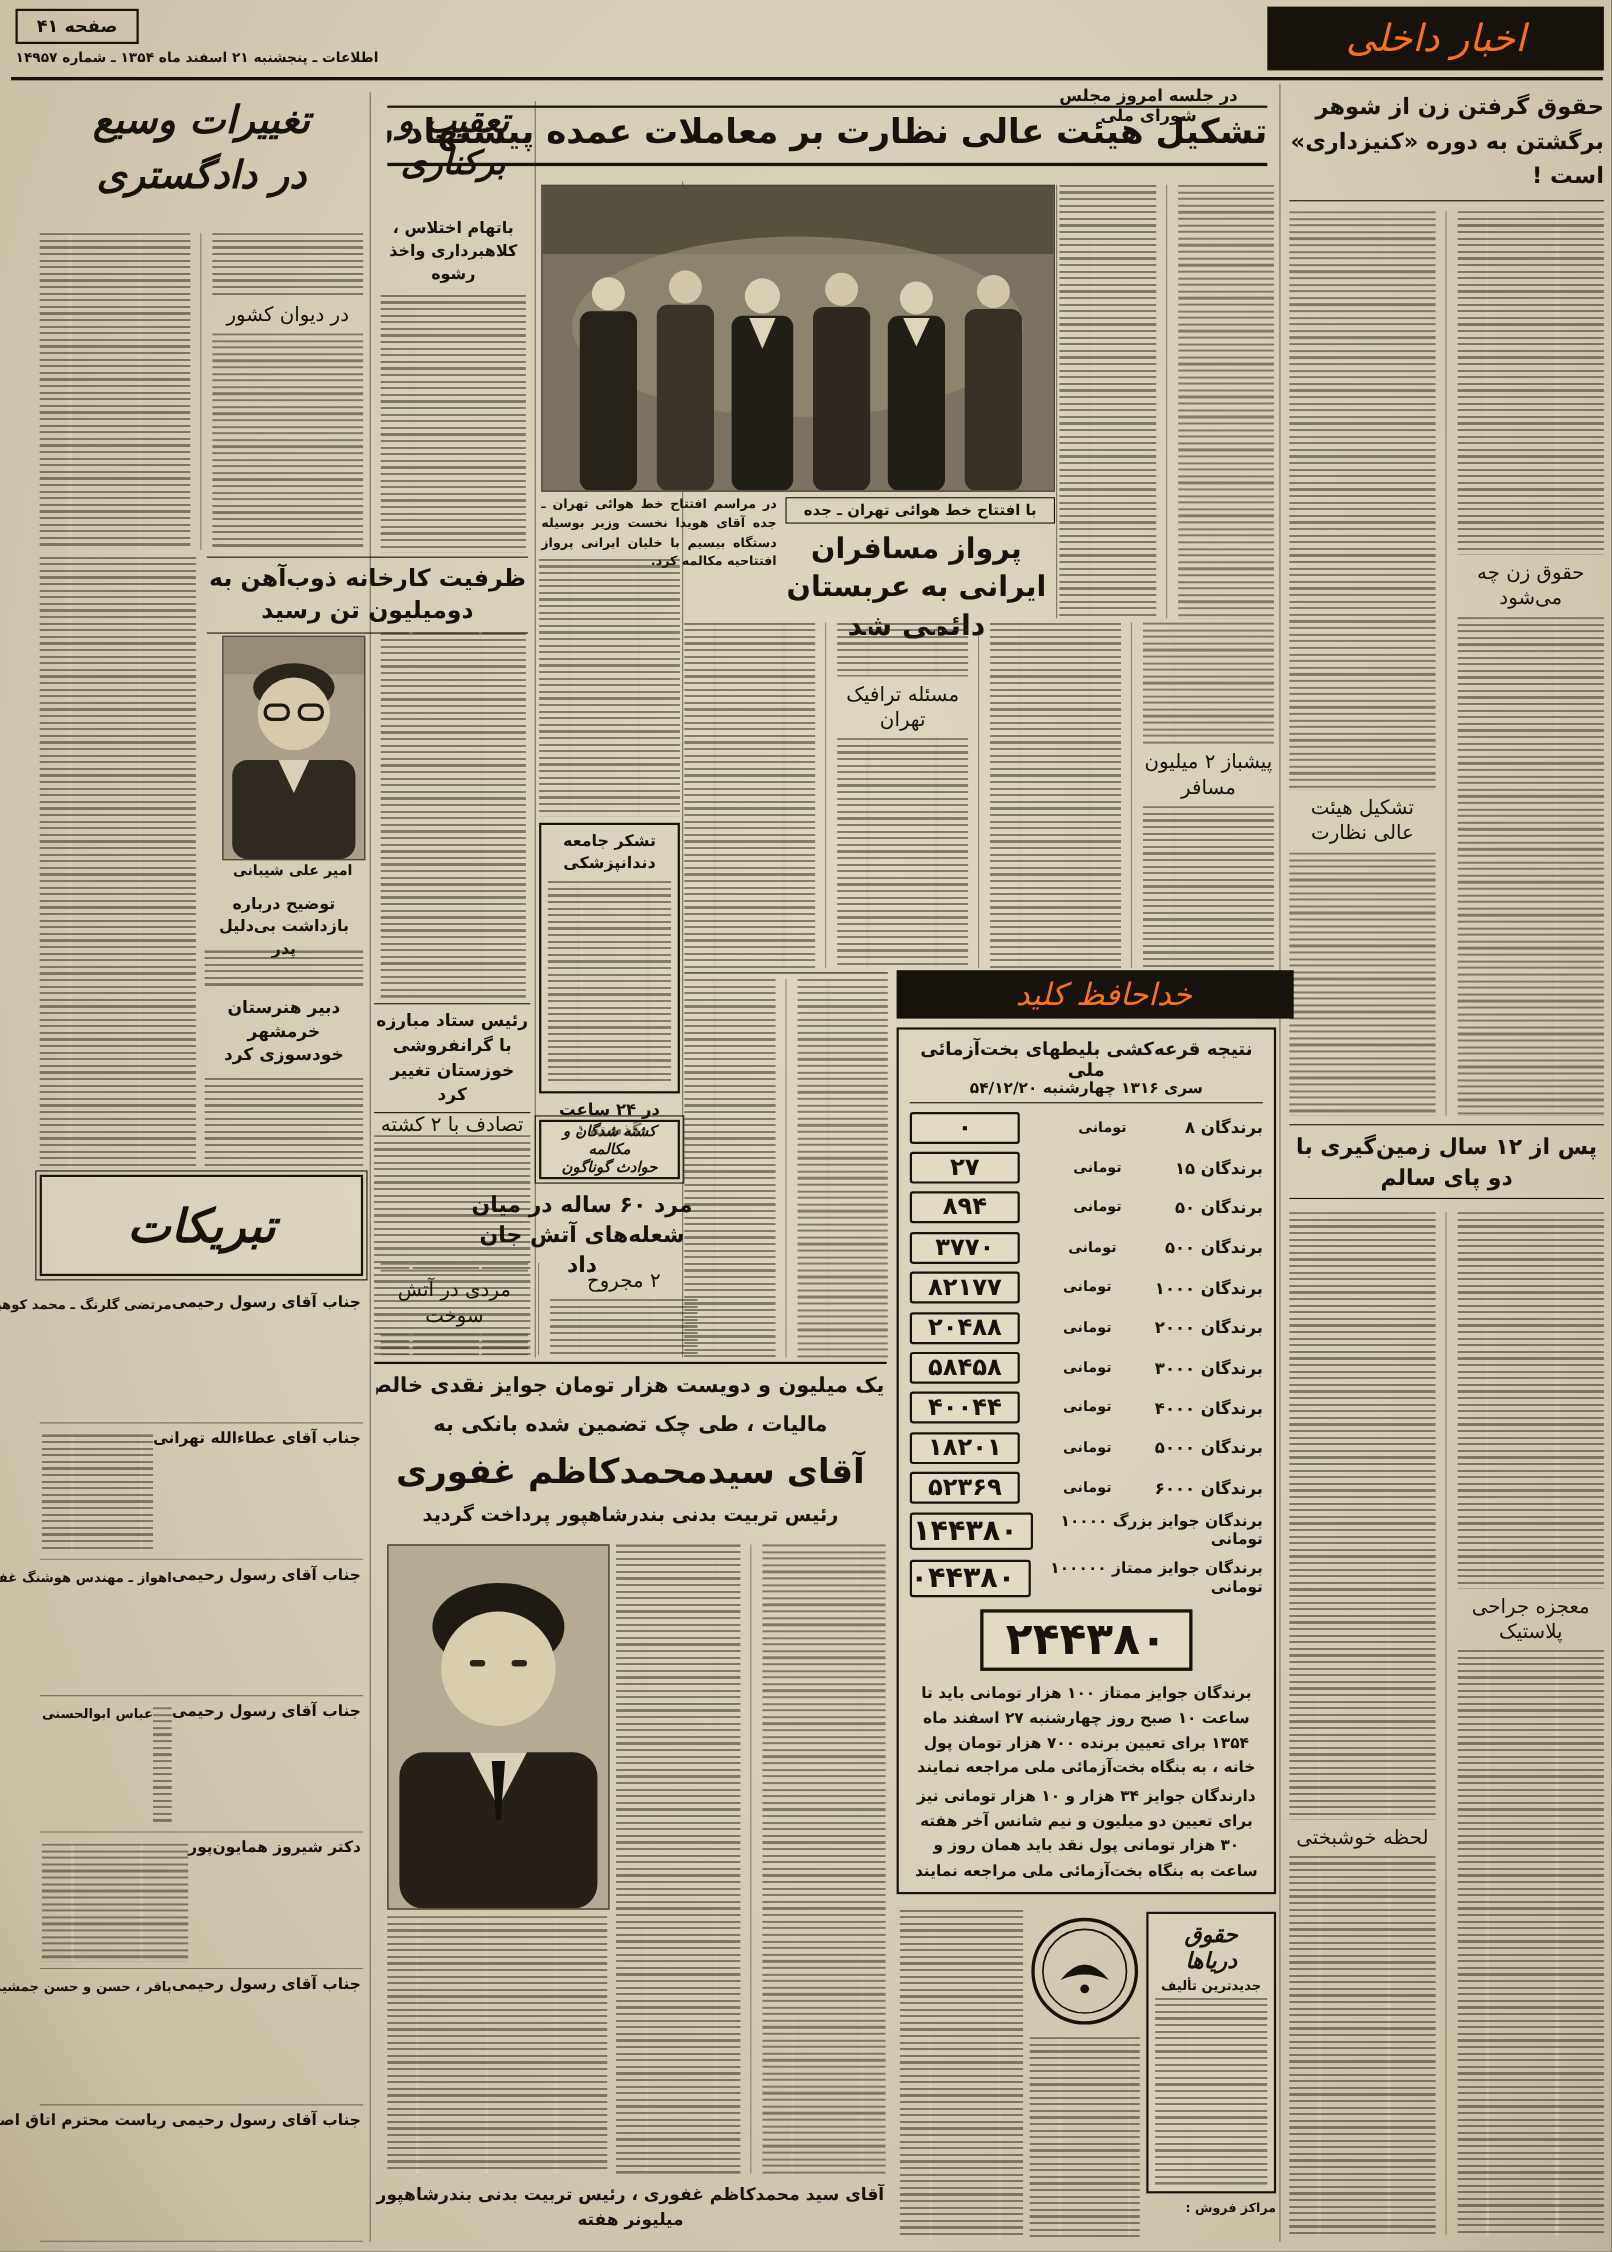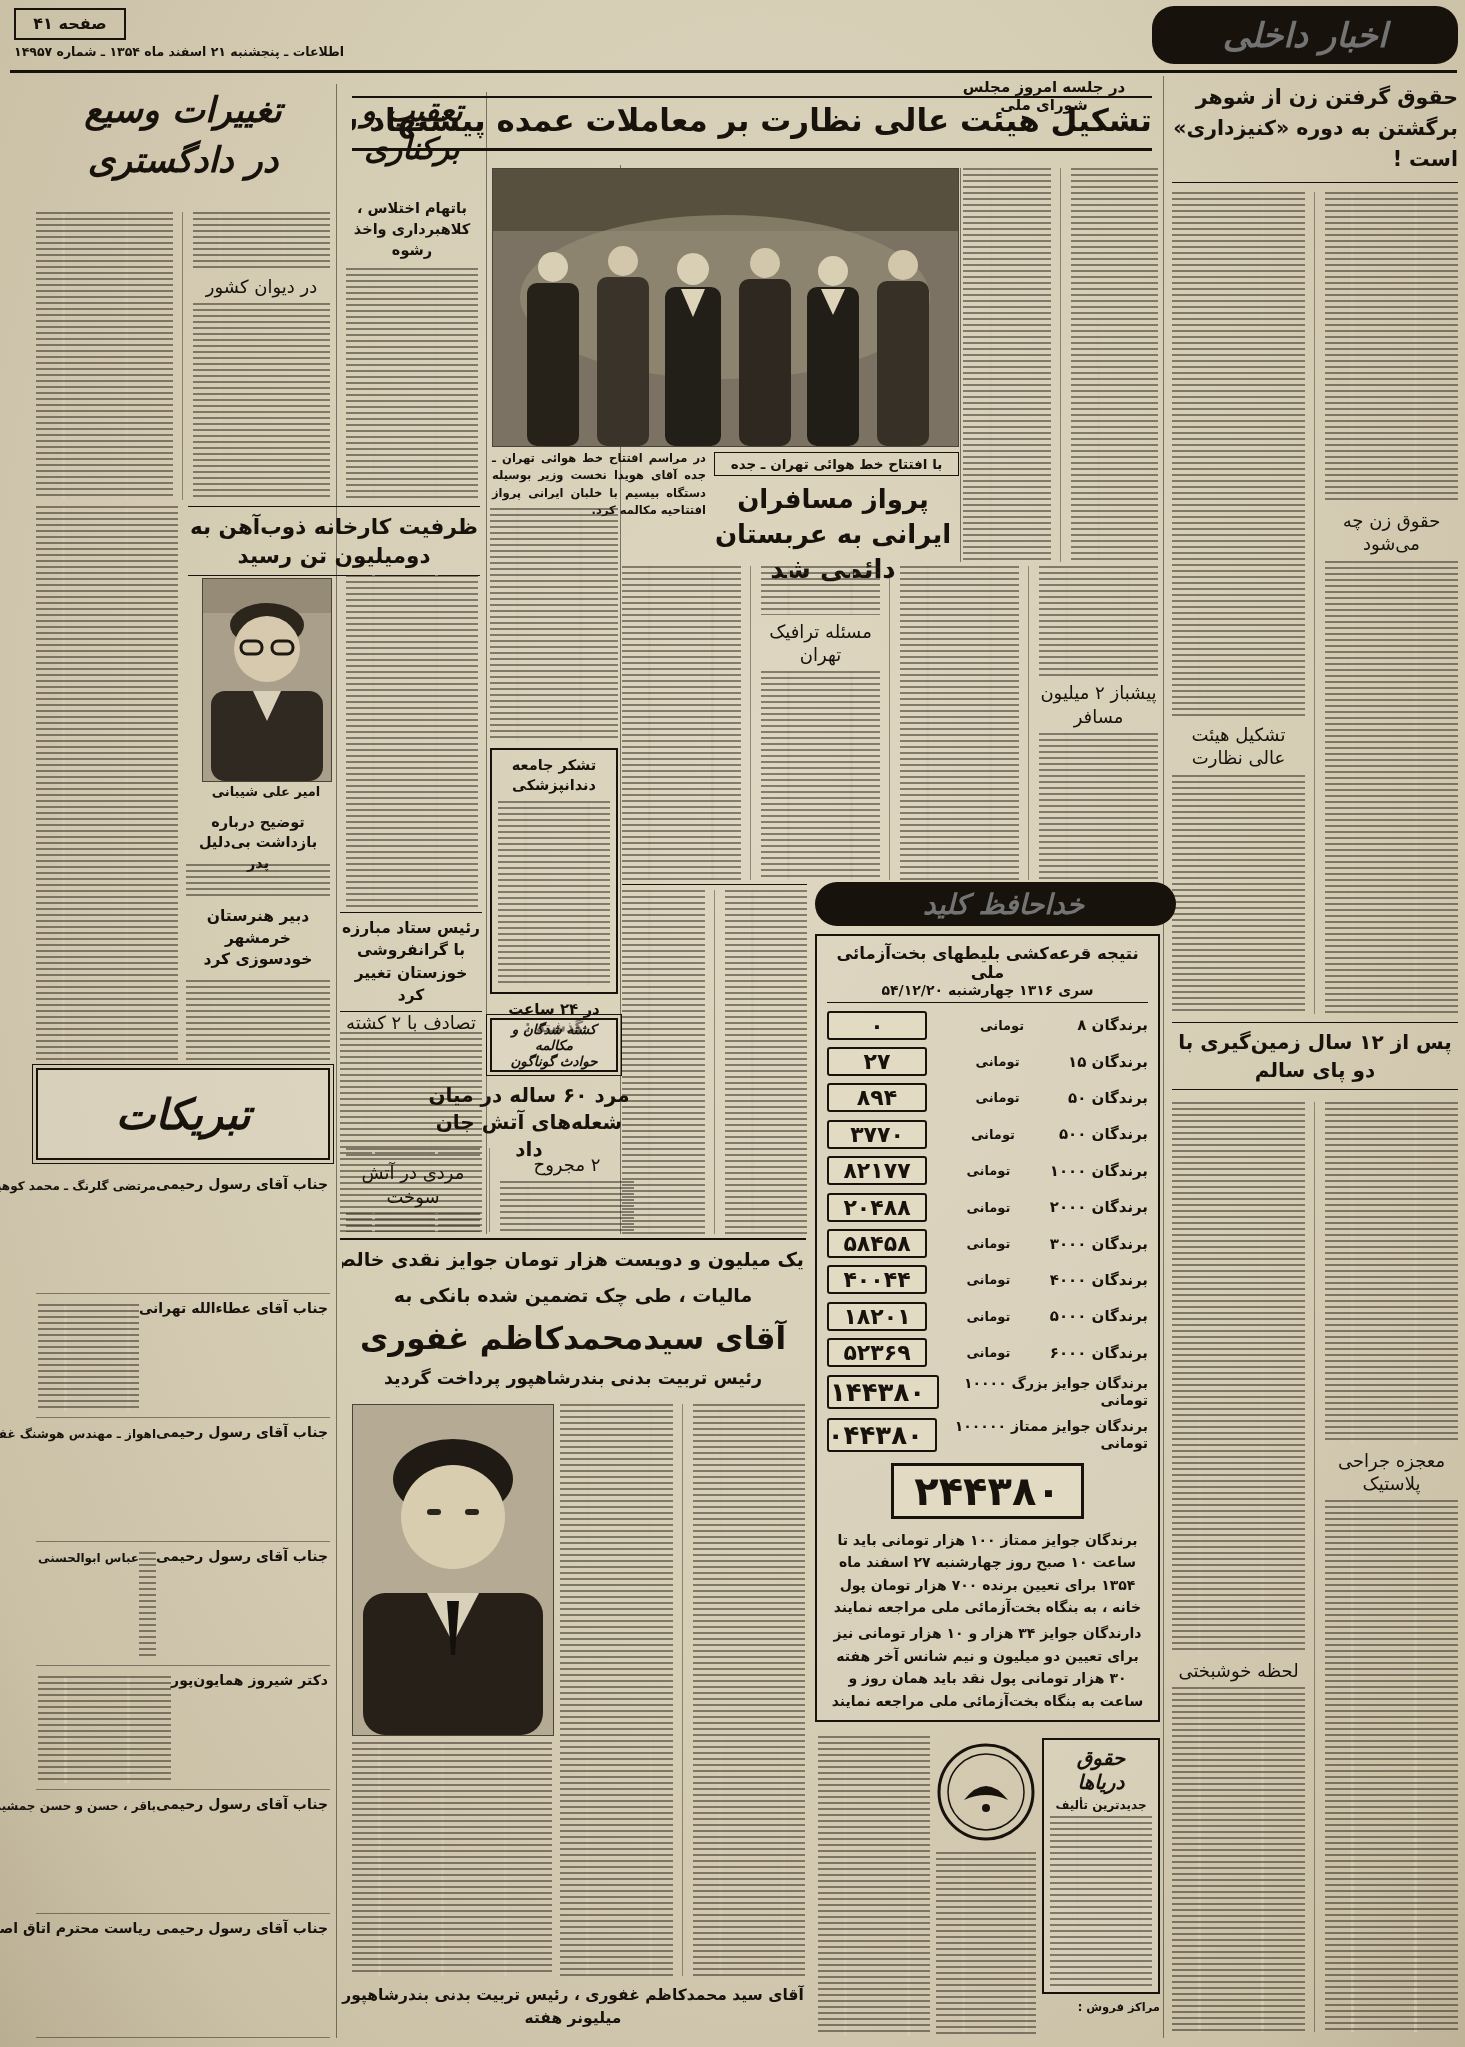--- a/index.html
+++ b/index.html
@@ -15,21 +15,21 @@
   .cols>.col:not(:first-child){border-left:none;border-right:1px solid rgba(23,19,12,.4);padding-right:9px;}
   .col .tx{flex:1;}
   .subhead{font-weight:normal;font-size:18px;text-align:center;padding:5px 0;line-height:1.3;flex:none;}
   .hline{background:#17130c;}
   .vline{background:rgba(23,19,12,.5);width:1px;}
   .nasta{font-weight:bold;font-style:italic;}
   .center{text-align:center;}
   .bold{font-weight:bold;}
   .boxed{border:2px solid #17130c;}
   .double-box{border:2px solid #17130c;outline:1px solid #17130c;outline-offset:3px;background:rgba(226,218,199,.5);}
-  .inverse{background:#17130c;color:#737373;display:flex;align-items:center;justify-content:center;font-weight:bold;border-radius:22px;}
+  .inverse{background:#17130c;color:#f97316;display:flex;align-items:center;justify-content:center;font-weight:normal;}
   .photo{border:1px solid #49433a;overflow:hidden;background:#6f675a;}
   .photo svg{display:block;width:100%;height:100%;}
   .lot-box{border:2.5px solid #17130c;background:rgba(224,216,197,.35);padding:8px 10px;display:flex;flex-direction:column;box-sizing:border-box;}
   .lot-title{font-weight:bold;font-size:16.5px;text-align:center;}
   .lot-series{font-weight:bold;font-size:14px;text-align:center;border-bottom:1.5px solid #17130c;padding-bottom:4px;margin-bottom:4px;}
   .lot-row{display:flex;align-items:center;justify-content:space-between;margin:2px 0;flex:1;}
   .lot-label{font-weight:bold;font-size:15px;}
   .lot-unit{font-weight:bold;font-size:13px;}
   .lot-num{font-weight:bold;font-size:22px;border:2.5px solid #17130c;padding:0 12px;letter-spacing:2px;background:#e2dac3;border-radius:3px;min-width:72px;text-align:center;}
   .lot-srow{display:flex;align-items:center;justify-content:space-between;margin:4px 0;}

